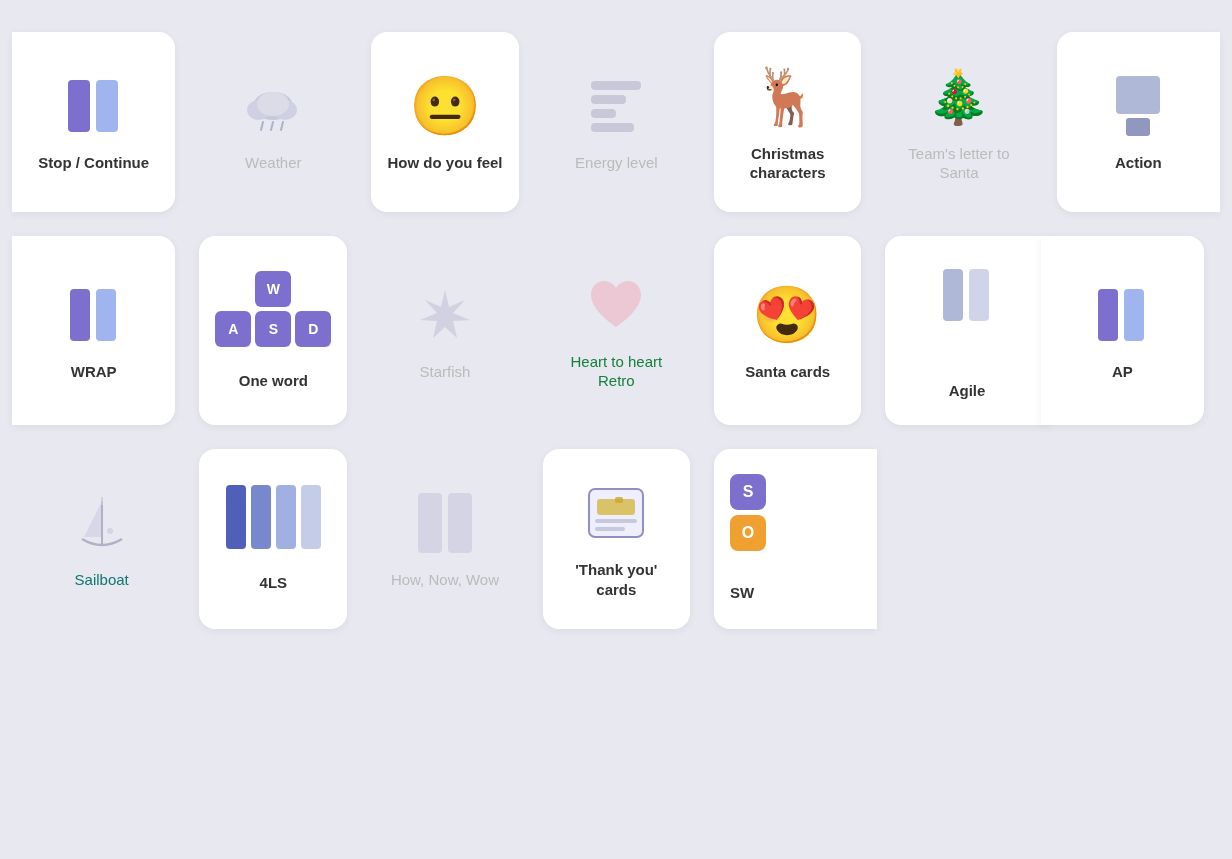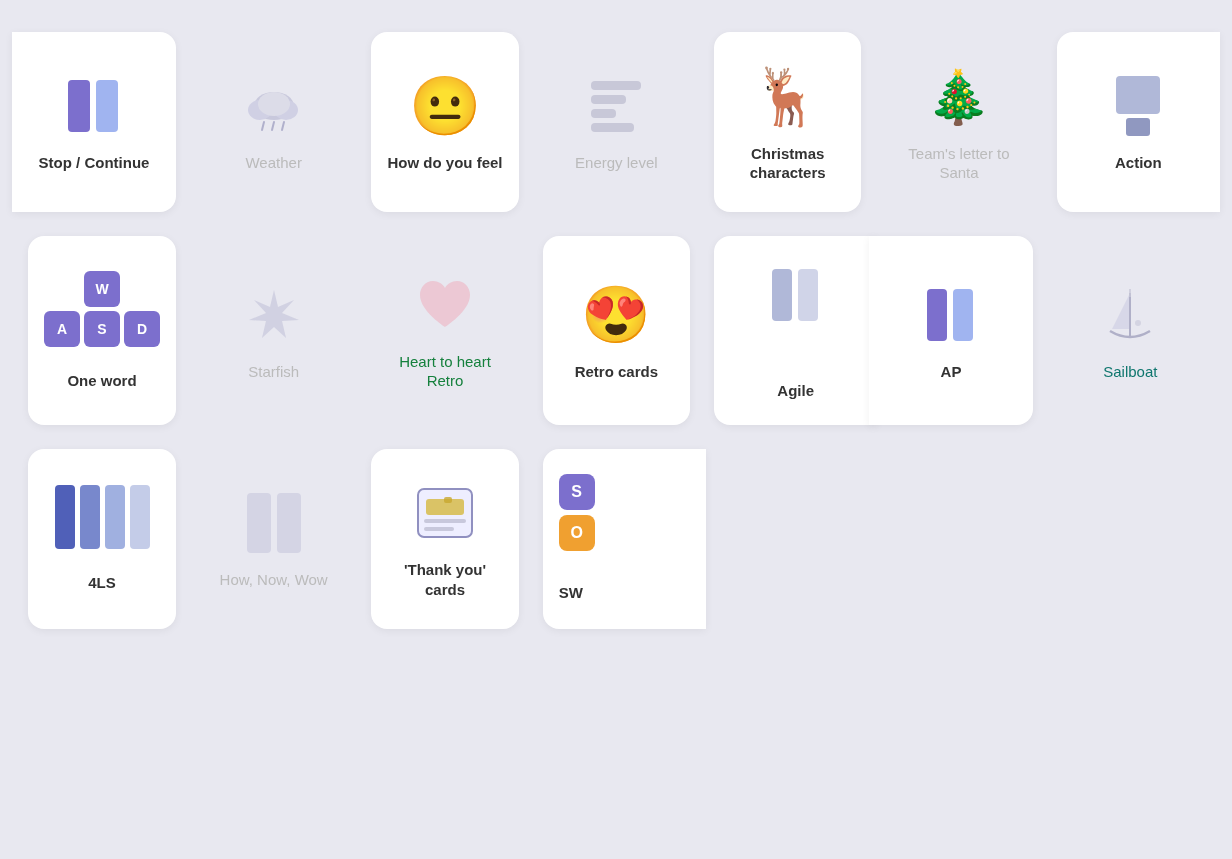--- a/index.html
+++ b/index.html
@@ -224,20 +224,29 @@
   <div class="card partial-right" style="overflow:hidden;">
     <div class="card-icon">
       <svg width="52" height="60" viewBox="0 0 52 60">
         <rect x="4" y="0" width="44" height="38" rx="4" fill="#b0b8d8"></rect>
         <rect x="14" y="42" width="24" height="18" rx="3" fill="#9098c0"></rect>
       </svg>
     </div>
     <div class="card-label">Action</div>
   </div>
 
+  <div class="card partial-left">
+    <div class="card-icon">
+      <svg width="48" height="60" viewBox="0 0 48 60">
+        <rect x="0" y="4" width="20" height="52" rx="4" fill="#7c6fcd"></rect>
+        <rect x="26" y="4" width="20" height="52" rx="4" fill="#a0b4f0"></rect>
+      </svg>
+    </div>
+    <div class="card-label">WRAP</div>
+  </div>
 
   <div class="card">
     <div class="card-icon" style="width:auto; height:auto; font-size:13px;">
       <div class="wasd-grid" style="display: grid; grid-template-columns: repeat(3, 36px); grid-template-rows: repeat(2, 36px); gap: 4px;">
         <div class="wasd-key top" style="background:#7c6fcd; border-radius:6px; width:36px; height:36px; display:flex; align-items:center; justify-content:center; color:white; font-weight:700; font-size:14px; grid-column:2;">W</div>
         <div class="wasd-key" style="background:#7c6fcd; border-radius:6px; width:36px; height:36px; display:flex; align-items:center; justify-content:center; color:white; font-weight:700; font-size:14px; grid-column:1; grid-row:2;">A</div>
         <div class="wasd-key" style="background:#7c6fcd; border-radius:6px; width:36px; height:36px; display:flex; align-items:center; justify-content:center; color:white; font-weight:700; font-size:14px; grid-column:2; grid-row:2;">S</div>
         <div class="wasd-key" style="background:#7c6fcd; border-radius:6px; width:36px; height:36px; display:flex; align-items:center; justify-content:center; color:white; font-weight:700; font-size:14px; grid-column:3; grid-row:2;">D</div>
       </div>
     </div>
@@ -259,21 +268,21 @@
     <div class="card-icon">
       <svg width="60" height="56" viewBox="0 0 60 56">
         <path d="M30 50 C30 50 5 34 5 18 C5 10 11 4 18 4 C23 4 28 7 30 11 C32 7 37 4 42 4 C49 4 55 10 55 18 C55 34 30 50 30 50Z" fill="#f0a8b8" opacity="0.5"></path>
       </svg>
     </div>
     <div class="card-label" style="color:#15803d">Heart to heart Retro</div>
   </div>
 
   <div class="card">
     <div class="card-icon" style="font-size:56px;">😍</div>
-    <div class="card-label">Retro cards</div>
+    <div class="card-label">Santa cards</div>
   </div>
 
   <div class="card partial-right agile-card" style="overflow:hidden;">
     <div class="card-icon">
       <svg width="48" height="60" viewBox="0 0 48 60">
         <rect x="0" y="4" width="20" height="52" rx="4" fill="#b0b8d8"></rect>
         <rect x="26" y="4" width="20" height="52" rx="4" fill="#d0d4e8"></rect>
       </svg>
     </div>
     <div class="card-label">Agile</div>

